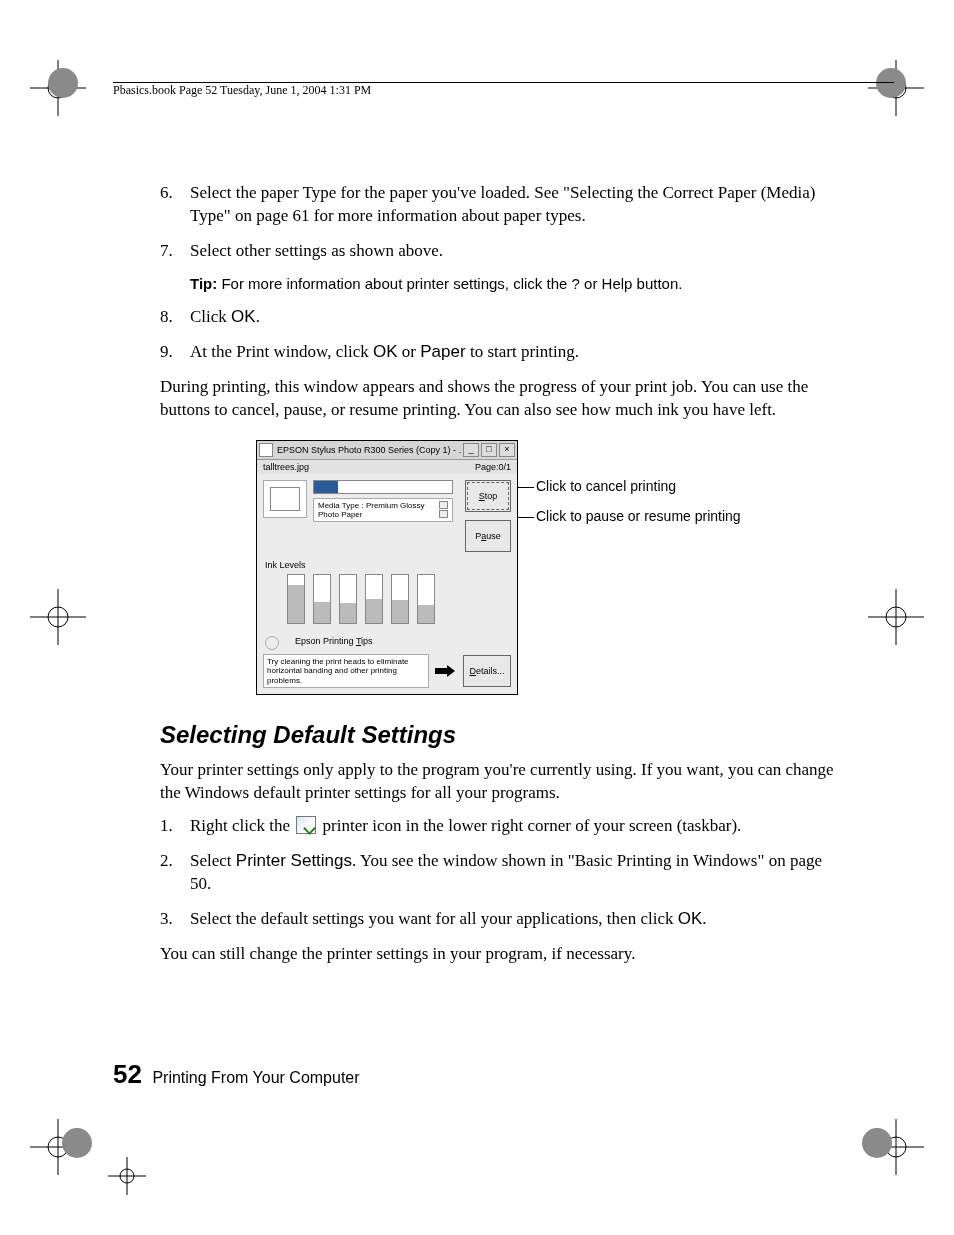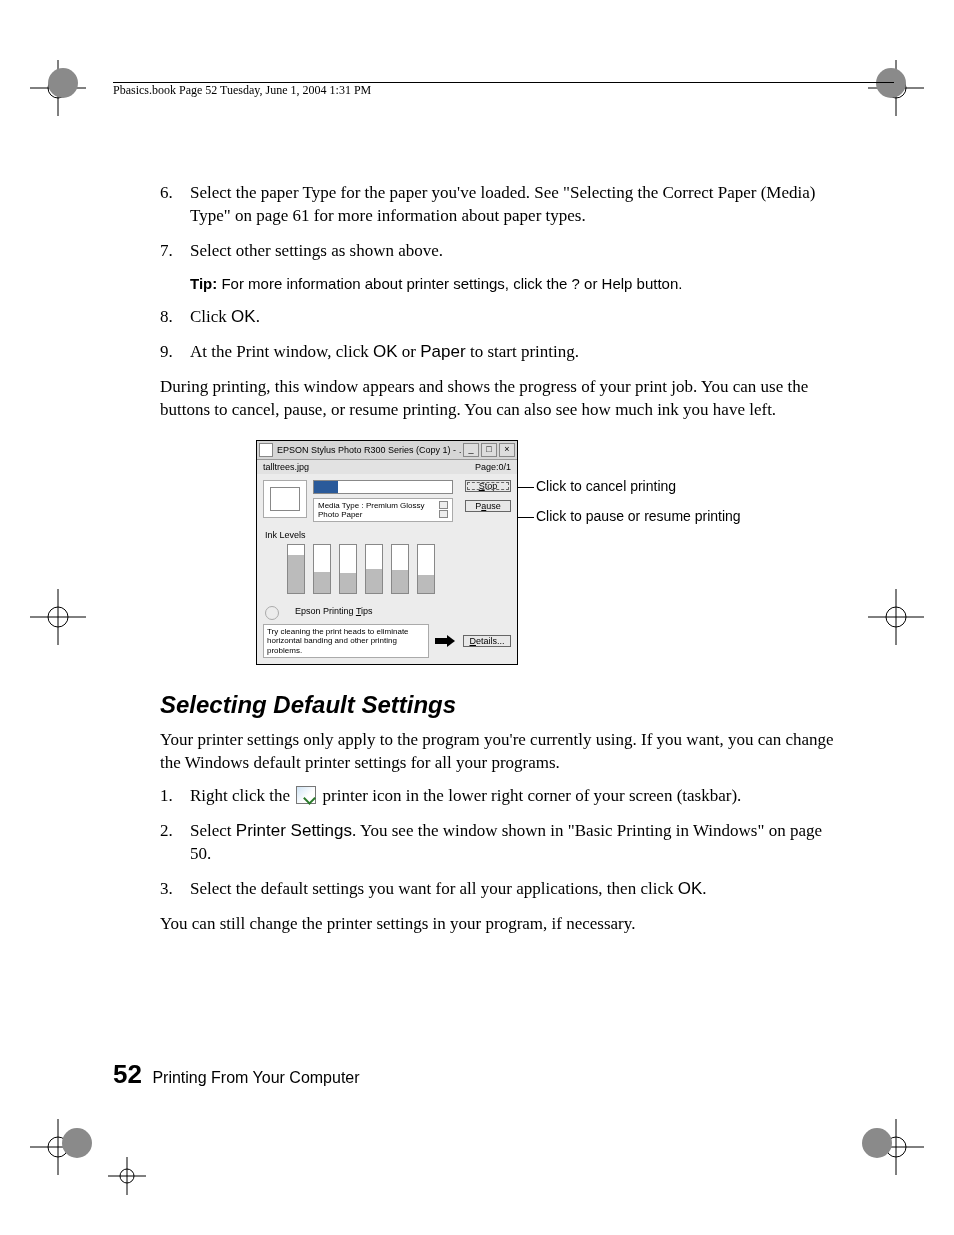--- a/index.html
+++ b/index.html
@@ -45,21 +45,21 @@
   .toprow{display:flex;justify-content:space-between;background:#e2e2e2;padding:2px 6px;font-size:9px}
   .job{display:flex;padding:6px;gap:6px}
   .printer-ico{width:42px;height:36px;border:1px solid #aaa;background:#fff;position:relative}
   .printer-ico::before{content:"";position:absolute;left:6px;top:6px;width:28px;height:22px;border:1px solid #888}
   .bar{height:12px;border:1px solid #888;background:#fff;position:relative;margin-bottom:4px}
   .bar::before{content:"";position:absolute;left:0;top:0;bottom:0;width:24px;background:#2a5a9a}
   .media{border:1px solid #aaa;background:#fff;padding:2px 4px;display:flex;justify-content:space-between;align-items:center;font-size:8px}
   .spin{width:12px;display:flex;flex-direction:column;gap:1px}
   .spin span{border:1px solid #888;height:6px;background:#eee}
   .btncol{width:46px;display:flex;flex-direction:column;gap:8px;margin-left:6px;padding-top:0}
-  .btn{border:1px solid #666;background:#e8e8e8;text-align:center;font-size:9px;padding:0 0}
+  .btn{border:1px solid #666;background:#e8e8e8;text-align:center;font-size:9px;padding:10px 0}
   .btn.dashed{outline:1px dashed #666;outline-offset:-3px}
   .ink-label{padding:2px 8px 0 8px;font-size:9px}
   .ink-row{display:flex;gap:8px;padding:4px 18px 10px 30px}
   .inkbar{width:16px;height:48px;border:1px solid #888;background:#fff;position:relative}
   .inkbar::before{content:"";position:absolute;left:0;right:0;bottom:0;background:#bbb}
   .ink-1::before{height:78%} .ink-2::before{height:42%} .ink-3::before{height:40%}
   .ink-4::before{height:50%} .ink-5::before{height:46%} .ink-6::before{height:36%}
   .tipsrow{display:flex;gap:16px;padding:2px 8px;font-size:9px}
   .bulb{width:12px;height:12px;border:1px solid #aaa;border-radius:50%}
   .tipsbox{display:flex;align-items:center;margin:2px 6px 6px 6px;gap:6px}

